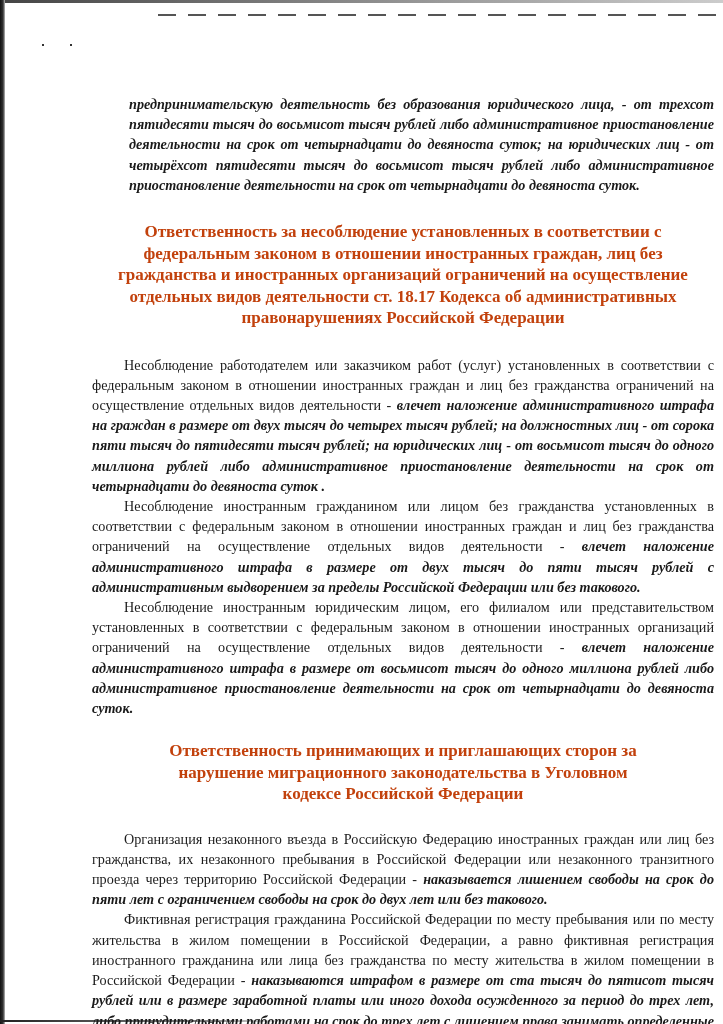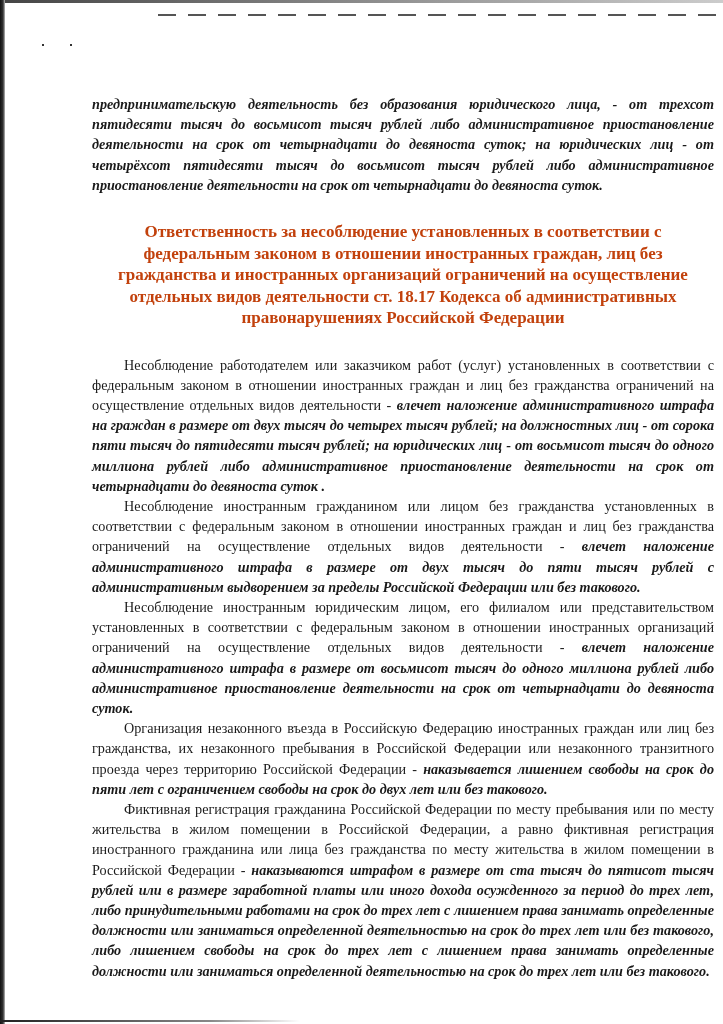--- a/index.html
+++ b/index.html
@@ -26,21 +26,21 @@
   }
   .scan-dot { position: absolute; width: 2px; height: 2px; background: #333; }
 
   .page {
     position: absolute; left: 92px; top: 94px; width: 622px;
   }
   .para {
     font-size: 14.2px; line-height: 20.2px; text-align: justify;
     text-indent: 32px; margin: 0;
   }
-  .para.noindent { text-indent: 0; }
+  .para.noindent { text-indent: 0; margin-left: 37px; }
   .b { font-weight: bold; font-style: italic; }
   .heading {
     font-weight: bold; text-align: center; font-size: 17px; line-height: 21.5px;
     margin: 0; color: #c2410c;
   }
   #heading-1 { margin-top: 26px; margin-bottom: 26px; padding: 0 16px; }
   #heading-2 { margin-top: 22px; margin-bottom: 24px; padding: 0 60px; }
 </style>
 </head>
 <body>
@@ -63,20 +63,21 @@
   <p class="para">
     <span>Несоблюдение работодателем или заказчиком работ (услуг) установленных в соответствии с федеральным законом в отношении иностранных граждан и лиц без гражданства ограничений на осуществление отдельных видов деятельности - </span><span class="b">влечет наложение административного штрафа на граждан в размере от двух тысяч до четырех тысяч рублей; на должностных лиц - от сорока пяти тысяч до пятидесяти тысяч рублей; на юридических лиц - от восьмисот тысяч до одного миллиона рублей либо административное приостановление деятельности на срок от четырнадцати до девяноста суток .</span>
   </p>
   <p class="para">
     <span>Несоблюдение иностранным гражданином или лицом без гражданства установленных в соответствии с федеральным законом в отношении иностранных граждан и лиц без гражданства ограничений на осуществление отдельных видов деятельности - </span><span class="b">влечет наложение административного штрафа в размере от двух тысяч до пяти тысяч рублей с административным выдворением за пределы Российской Федерации или без такового.</span>
   </p>
   <p class="para">
     <span>Несоблюдение иностранным юридическим лицом, его филиалом или представительством установленных в соответствии с федеральным законом в отношении иностранных организаций ограничений на осуществление отдельных видов деятельности - </span><span class="b">влечет наложение административного штрафа в размере от восьмисот тысяч до одного миллиона рублей либо административное приостановление деятельности на срок от четырнадцати до девяноста суток.</span>
   </p>
 
+  <h2 class="heading" id="heading-2">Ответственность принимающих и приглашающих сторон за нарушение миграционного законодательства в Уголовном кодексе Российской Федерации</h2>
 
   <p class="para">
     <span>Организация незаконного въезда в Российскую Федерацию иностранных граждан или лиц без гражданства, их незаконного пребывания в Российской Федерации или незаконного транзитного проезда через территорию Российской Федерации - </span><span class="b">наказывается лишением свободы на срок до пяти лет с ограничением свободы на срок до двух лет или без такового.</span>
   </p>
   <p class="para">
     <span>Фиктивная регистрация гражданина Российской Федерации по месту пребывания или по месту жительства в жилом помещении в Российской Федерации, а равно фиктивная регистрация иностранного гражданина или лица без гражданства по месту жительства в жилом помещении в Российской Федерации - </span><span class="b">наказываются штрафом в размере от ста тысяч до пятисот тысяч рублей или в размере заработной платы или иного дохода осужденного за период до трех лет, либо принудительными работами на срок до трех лет с лишением права занимать определенные должности или заниматься определенной деятельностью на срок до трех лет или без такового, либо лишением свободы на срок до трех лет с лишением права занимать определенные должности или заниматься определенной деятельностью на срок до трех лет или без такового.</span>
   </p>
 
 </div>
 

